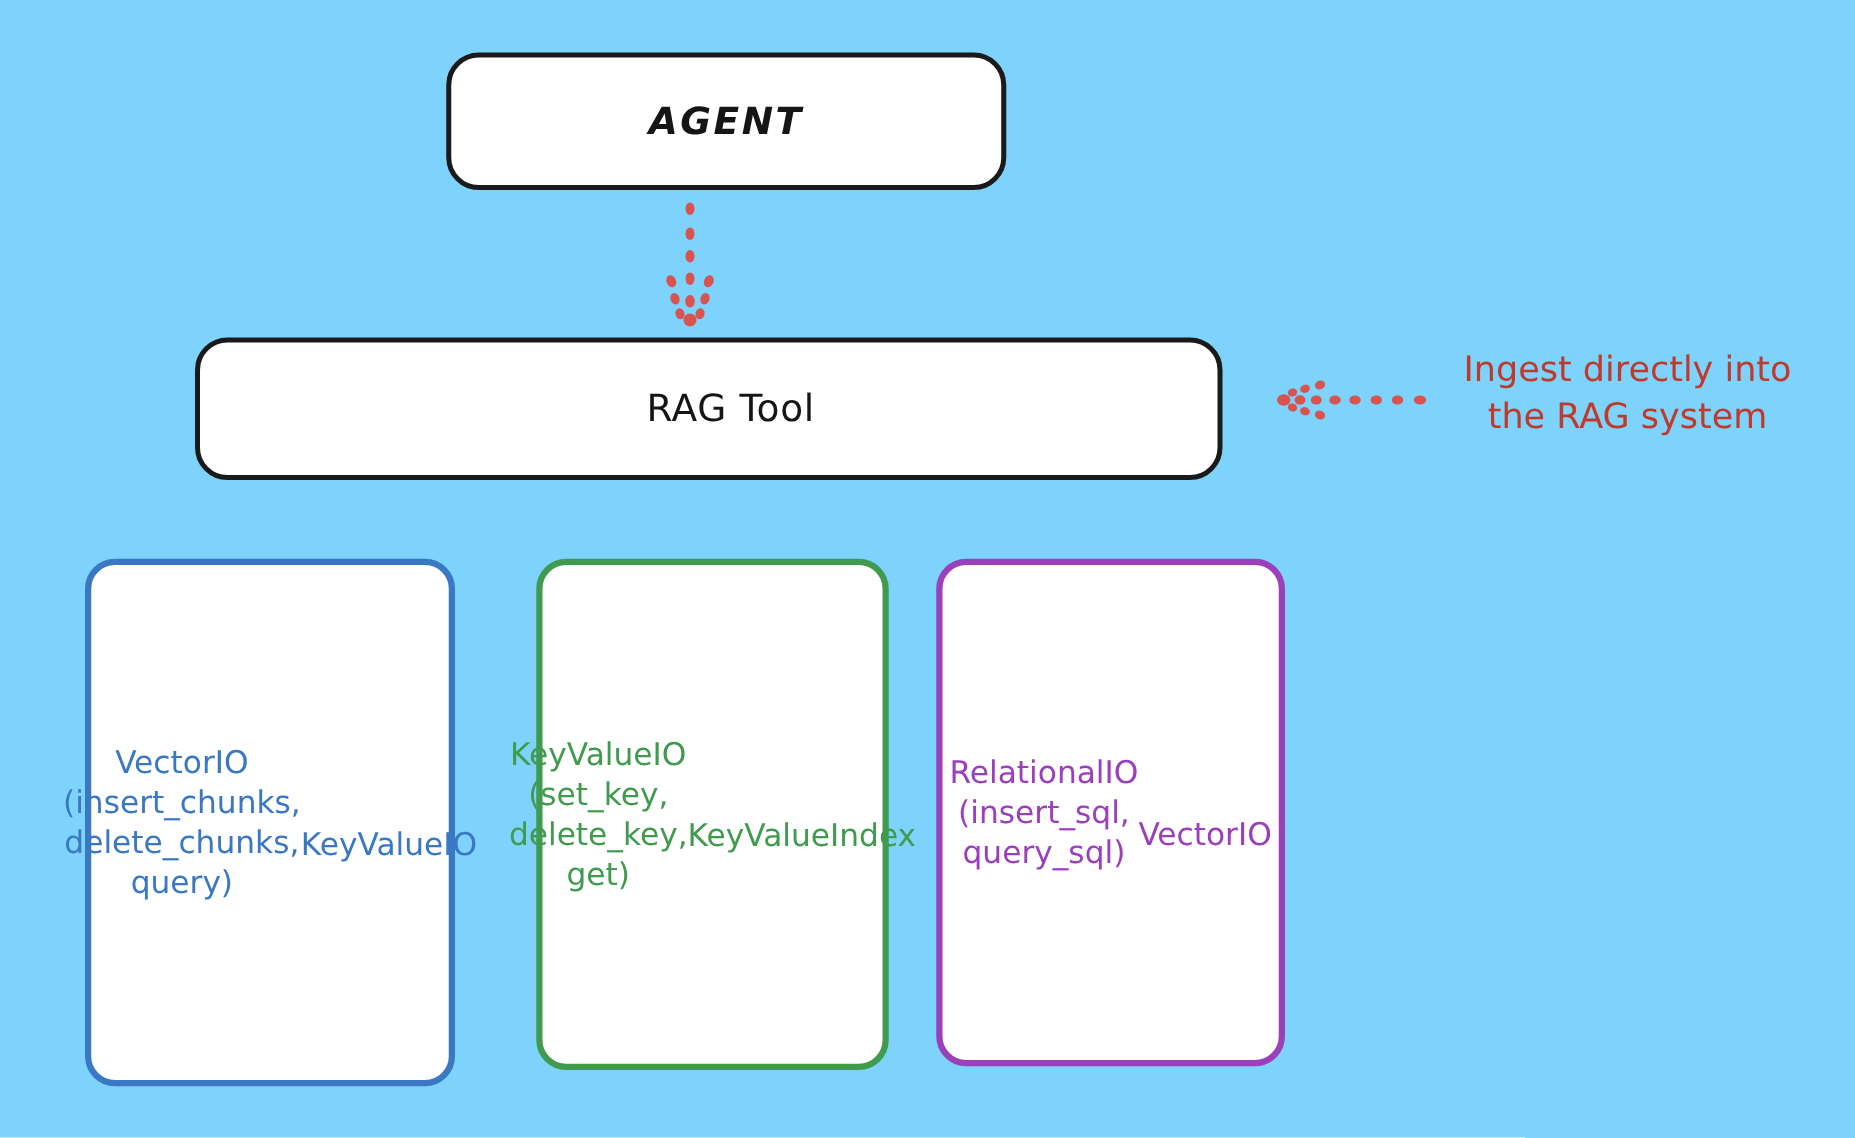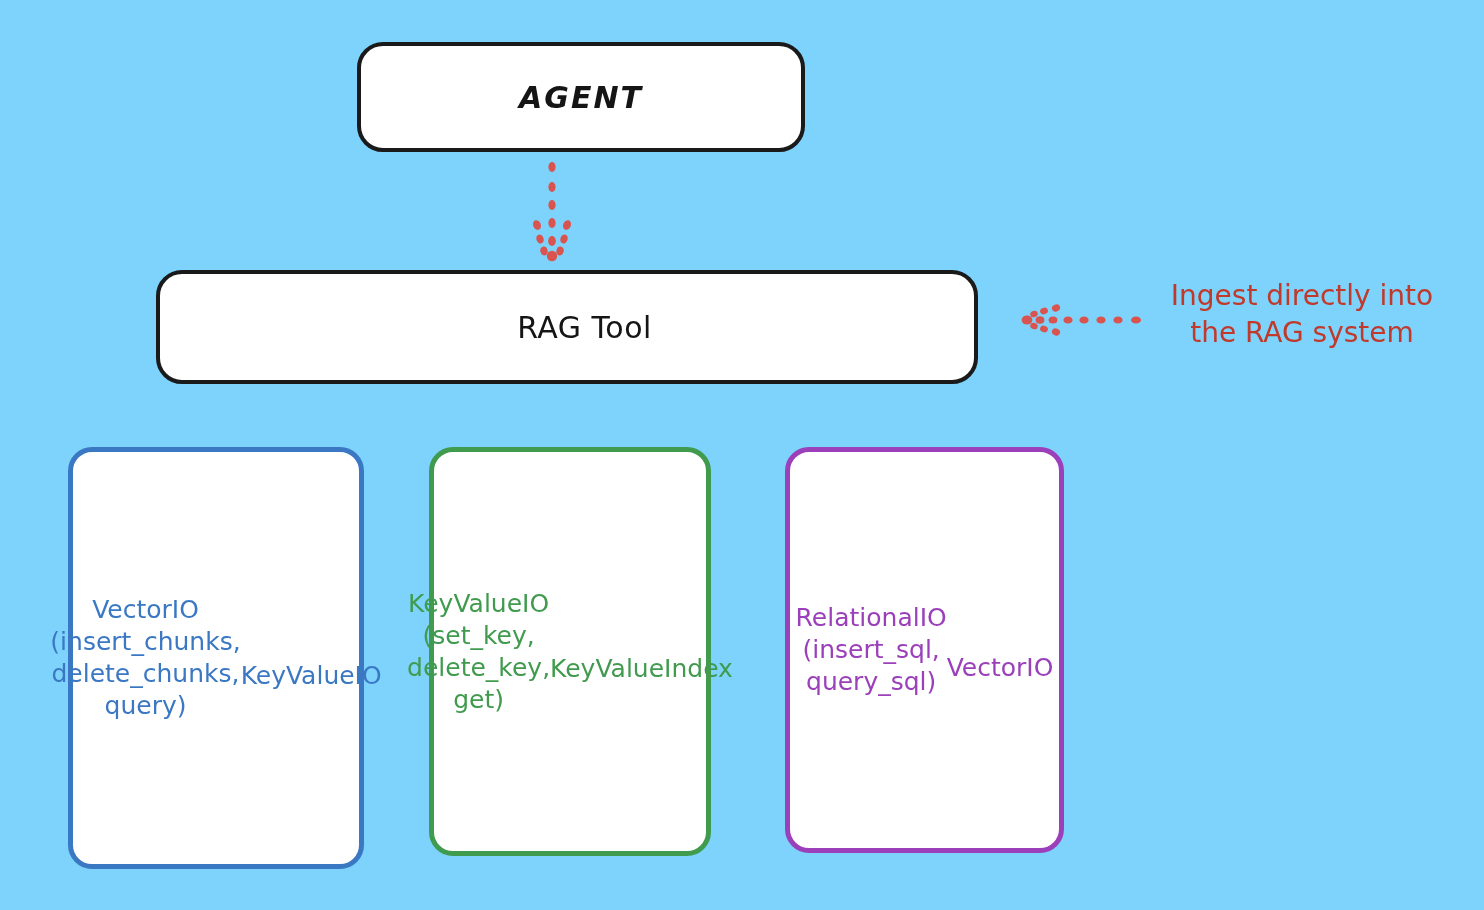--- a/index.html
+++ b/index.html
@@ -79,21 +79,21 @@
     border-color: #3b78c3;
   }
   .node-keyvalue {
     left: 429px;
     top: 447px;
     width: 282px;
     height: 409px;
     border-color: #419b4e;
   }
   .node-relational {
-    left: 785px;
+    left: 749px;
     top: 447px;
     width: 279px;
     height: 406px;
     border-color: #9b3fba;
   }
   .store-text {
     font-family: "DejaVu Sans", sans-serif;
     font-size: 25px;
     line-height: 1.28;
     font-weight: 500;

